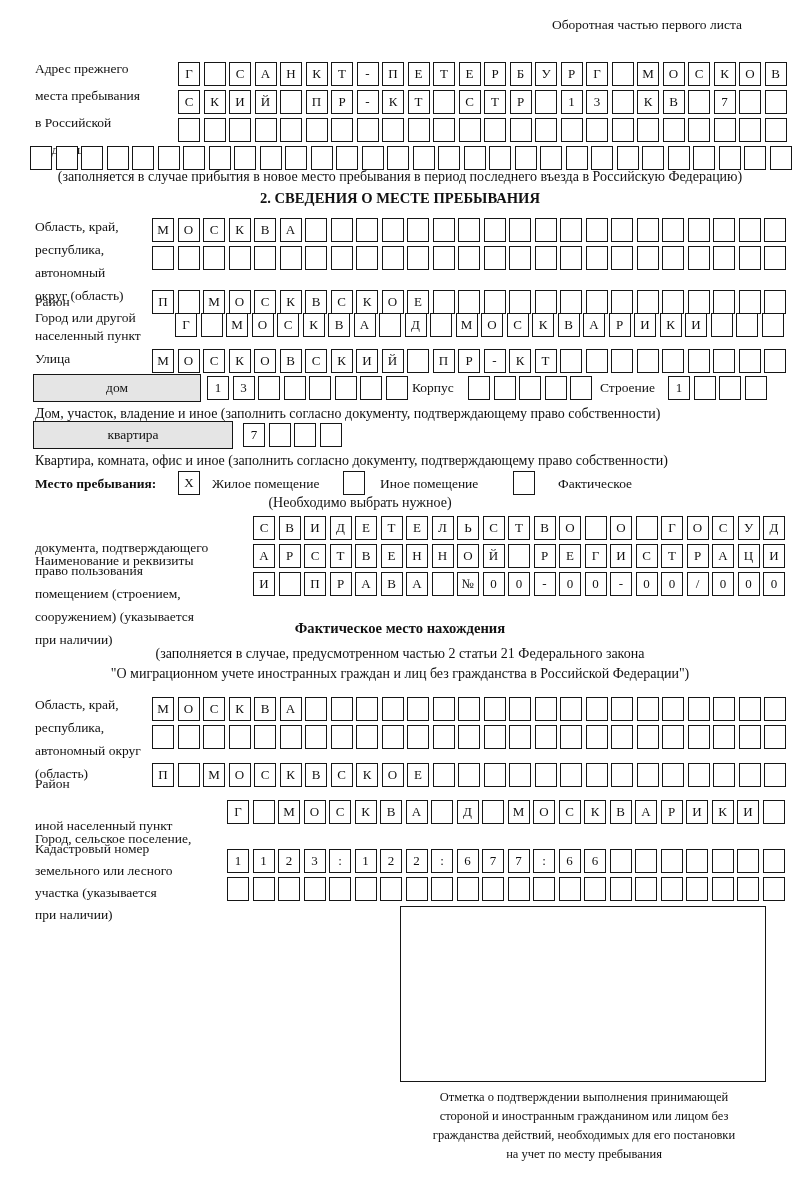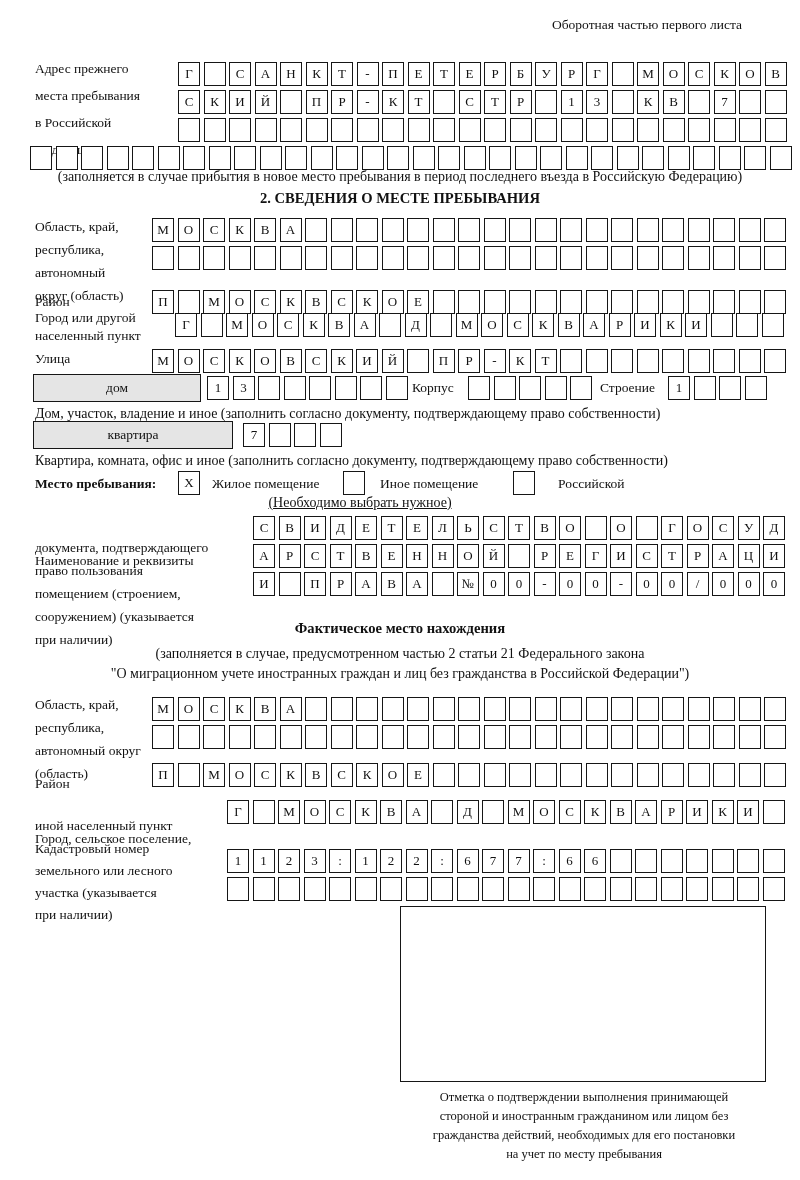--- a/index.html
+++ b/index.html
@@ -33,21 +33,21 @@
   <div class="abs lbl" style="top:18px;right:58px;">Оборотная частью первого листа</div>
 
   <div class="abs cap ctr" style="top:169px;">(заполняется в случае прибытия в новое место пребывания в период последнего въезда в Российскую Федерацию)</div>
 
   <div class="abs ttl ctr" style="top:190px;">2. СВЕДЕНИЯ О МЕСТЕ ПРЕБЫВАНИЯ</div>
 
   <div class="abs cap" style="left:35px;top:406px;">Дом, участок, владение и иное (заполнить согласно документу, подтверждающему право собственности)</div>
 
   <div class="abs cap" style="left:35px;top:453px;">Квартира, комната, офис и иное (заполнить согласно документу, подтверждающему право собственности)</div>
 
-  <div class="abs cap" style="left:180px;top:495px;width:360px;text-align:center;text-decoration:underline;">(Необходимо выбрать нужное)</div>
+  <div class="abs cap" style="left:180px;top:495px;width:360px;text-align:center;">(Необходимо выбрать нужное)</div>
 
   <div class="abs ttl ctr" style="top:620px;">Фактическое место нахождения</div>
 
   <div class="abs cap ctr" style="top:646px;">(заполняется в случае, предусмотренном частью 2 статьи 21 Федерального закона</div>
 
   <div class="abs cap ctr" style="top:666px;">"О миграционном учете иностранных граждан и лиц без гражданства в Российской Федерации")</div>
 
   <div class="stampbox" style="left:400px;top:906px;width:366px;height:176px;"></div>
 
   <div class="stampcap" style="left:388px;top:1088px;width:392px;">
@@ -67,21 +67,21 @@
     <div class="abs lbl" style="left: 35px; top: 289px;">округ (область)</div>
     <div class="abs lbl" style="left: 35px; top: 295px;">Район</div>
     <div class="abs lbl" style="left: 35px; top: 311px;">Город или другой</div>
     <div class="abs lbl" style="left: 35px; top: 329px;">населенный пункт</div>
     <div class="abs lbl" style="left: 35px; top: 352px;">Улица</div>
     <div class="abs lbl" style="left: 412px; top: 381px;">Корпус</div>
     <div class="abs lbl" style="left: 600px; top: 381px;">Строение</div>
     <div class="abs lbl" style="left: 35px; top: 477px; font-weight: bold;">Место пребывания:</div>
     <div class="abs lbl" style="left: 212px; top: 477px;">Жилое помещение</div>
     <div class="abs lbl" style="left: 380px; top: 477px;">Иное помещение</div>
-    <div class="abs lbl" style="left: 558px; top: 477px;">Российской</div>
+    <div class="abs lbl" style="left: 558px; top: 477px;">Фактическое</div>
     <div class="abs lbl" style="left: 35px; top: 538px; margin-top: 16px;">Наименование и реквизиты</div>
     <div class="abs lbl" style="left: 35px; top: 541px;">документа, подтверждающего</div>
     <div class="abs lbl" style="left: 35px; top: 564px;">право пользования</div>
     <div class="abs lbl" style="left: 35px; top: 587px;">помещением (строением,</div>
     <div class="abs lbl" style="left: 35px; top: 610px;">сооружением) (указывается</div>
     <div class="abs lbl" style="left: 35px; top: 633px;">при наличии)</div>
     <div class="abs lbl" style="left: 35px; top: 698px;">Область, край,</div>
     <div class="abs lbl" style="left: 35px; top: 721px;">республика,</div>
     <div class="abs lbl" style="left: 35px; top: 744px;">автономный округ</div>
     <div class="abs lbl" style="left: 35px; top: 767px;">(область)</div>

